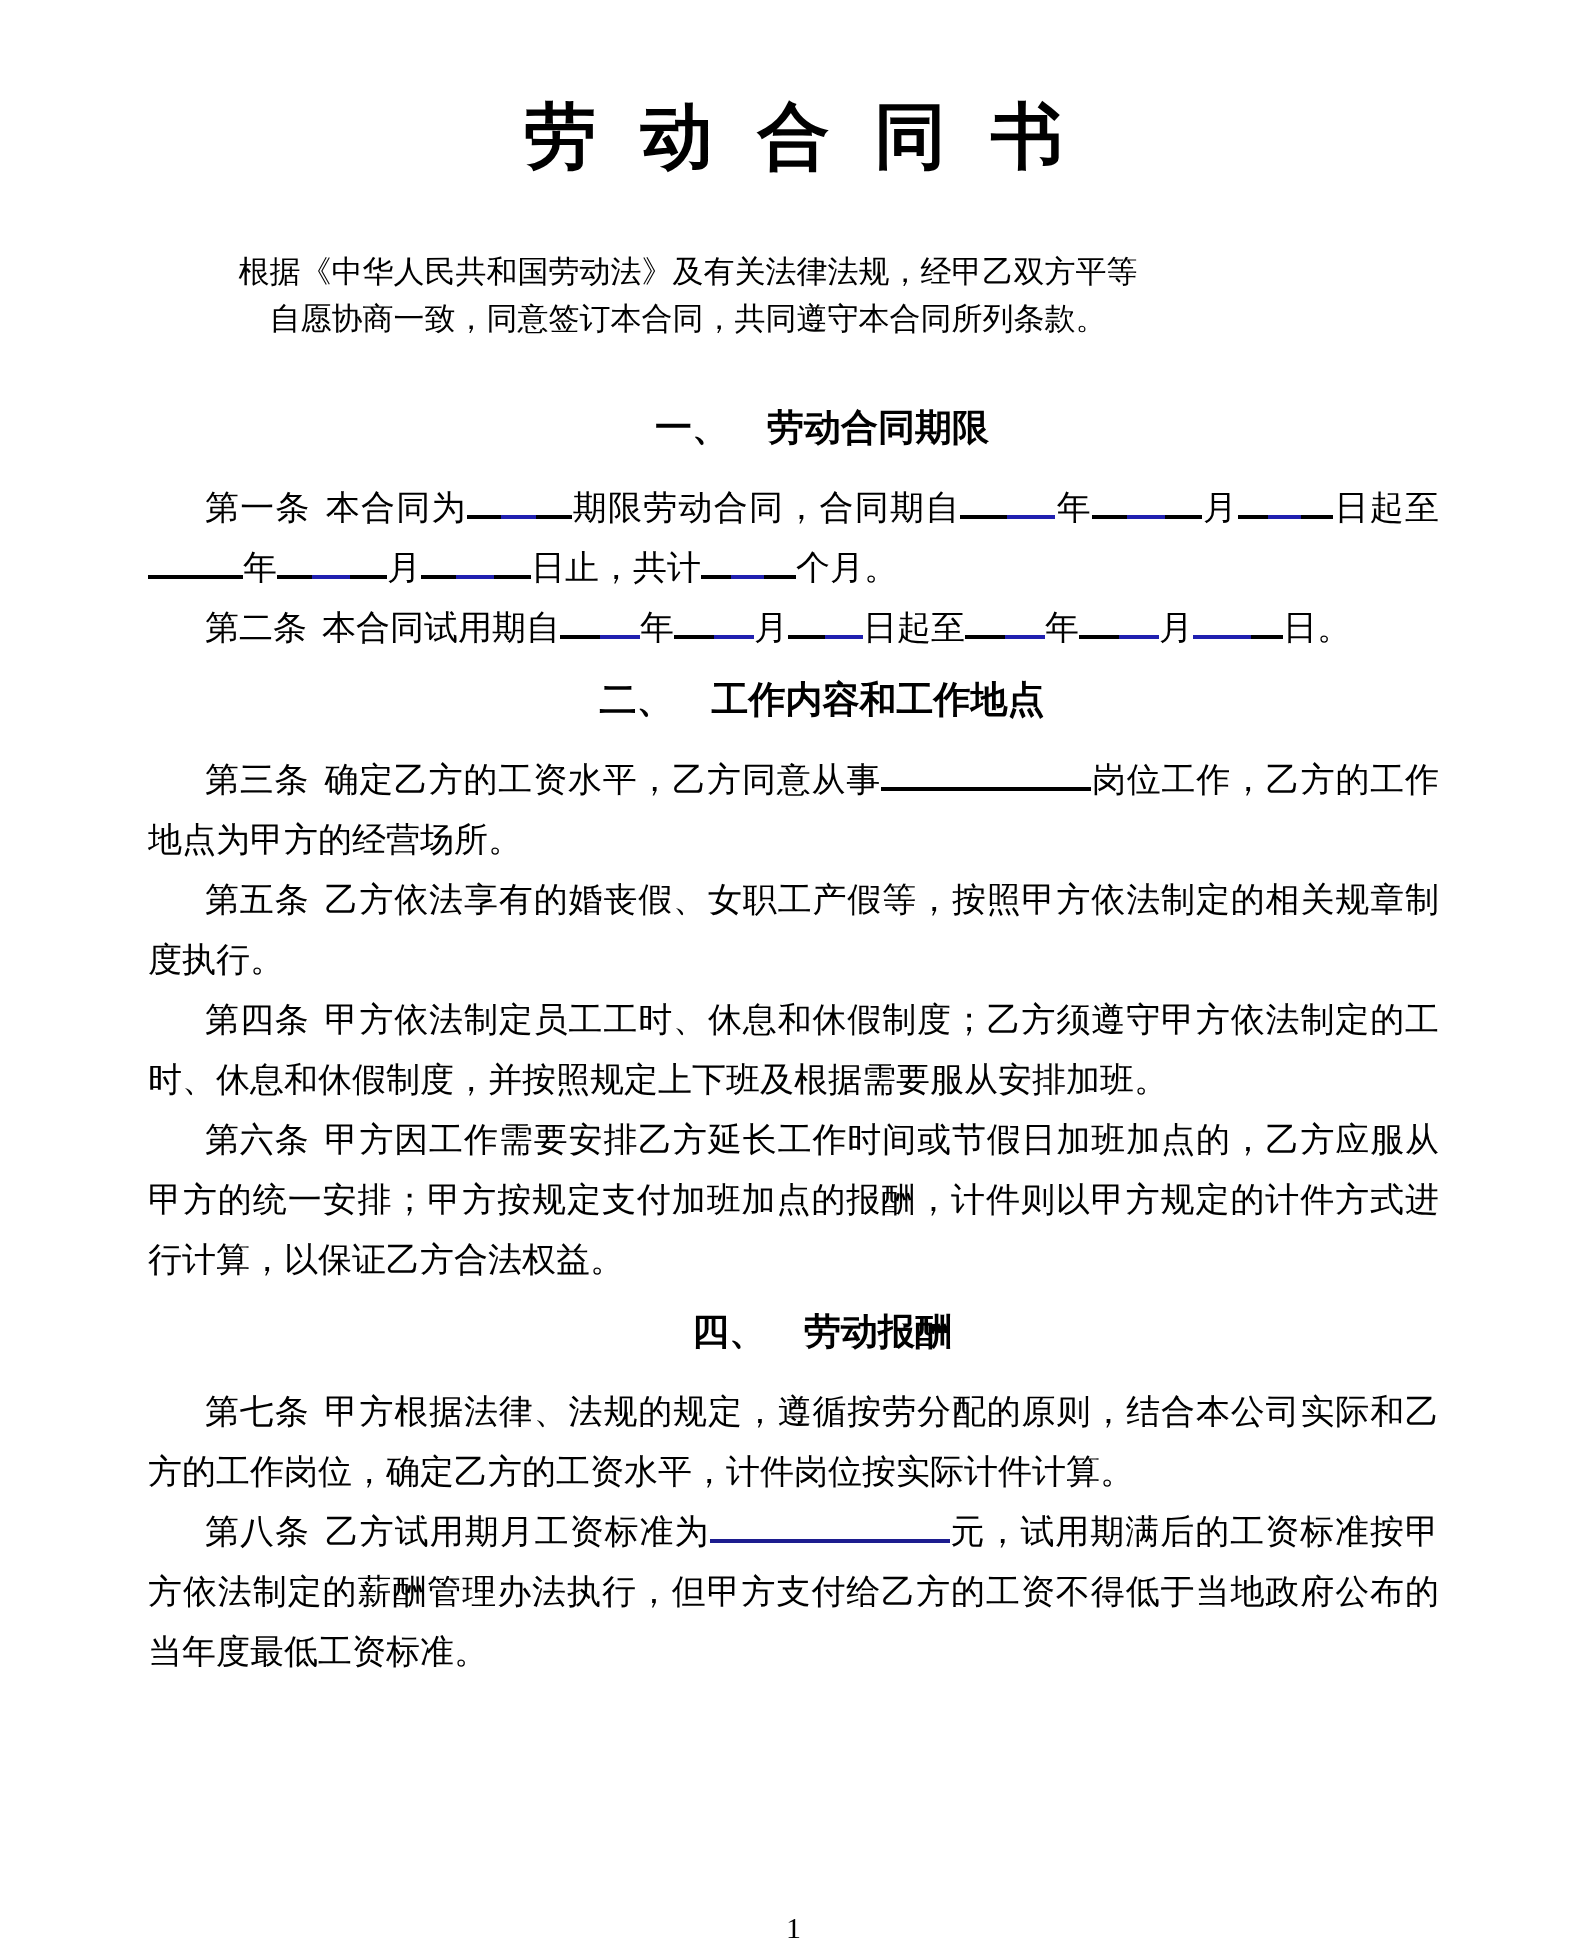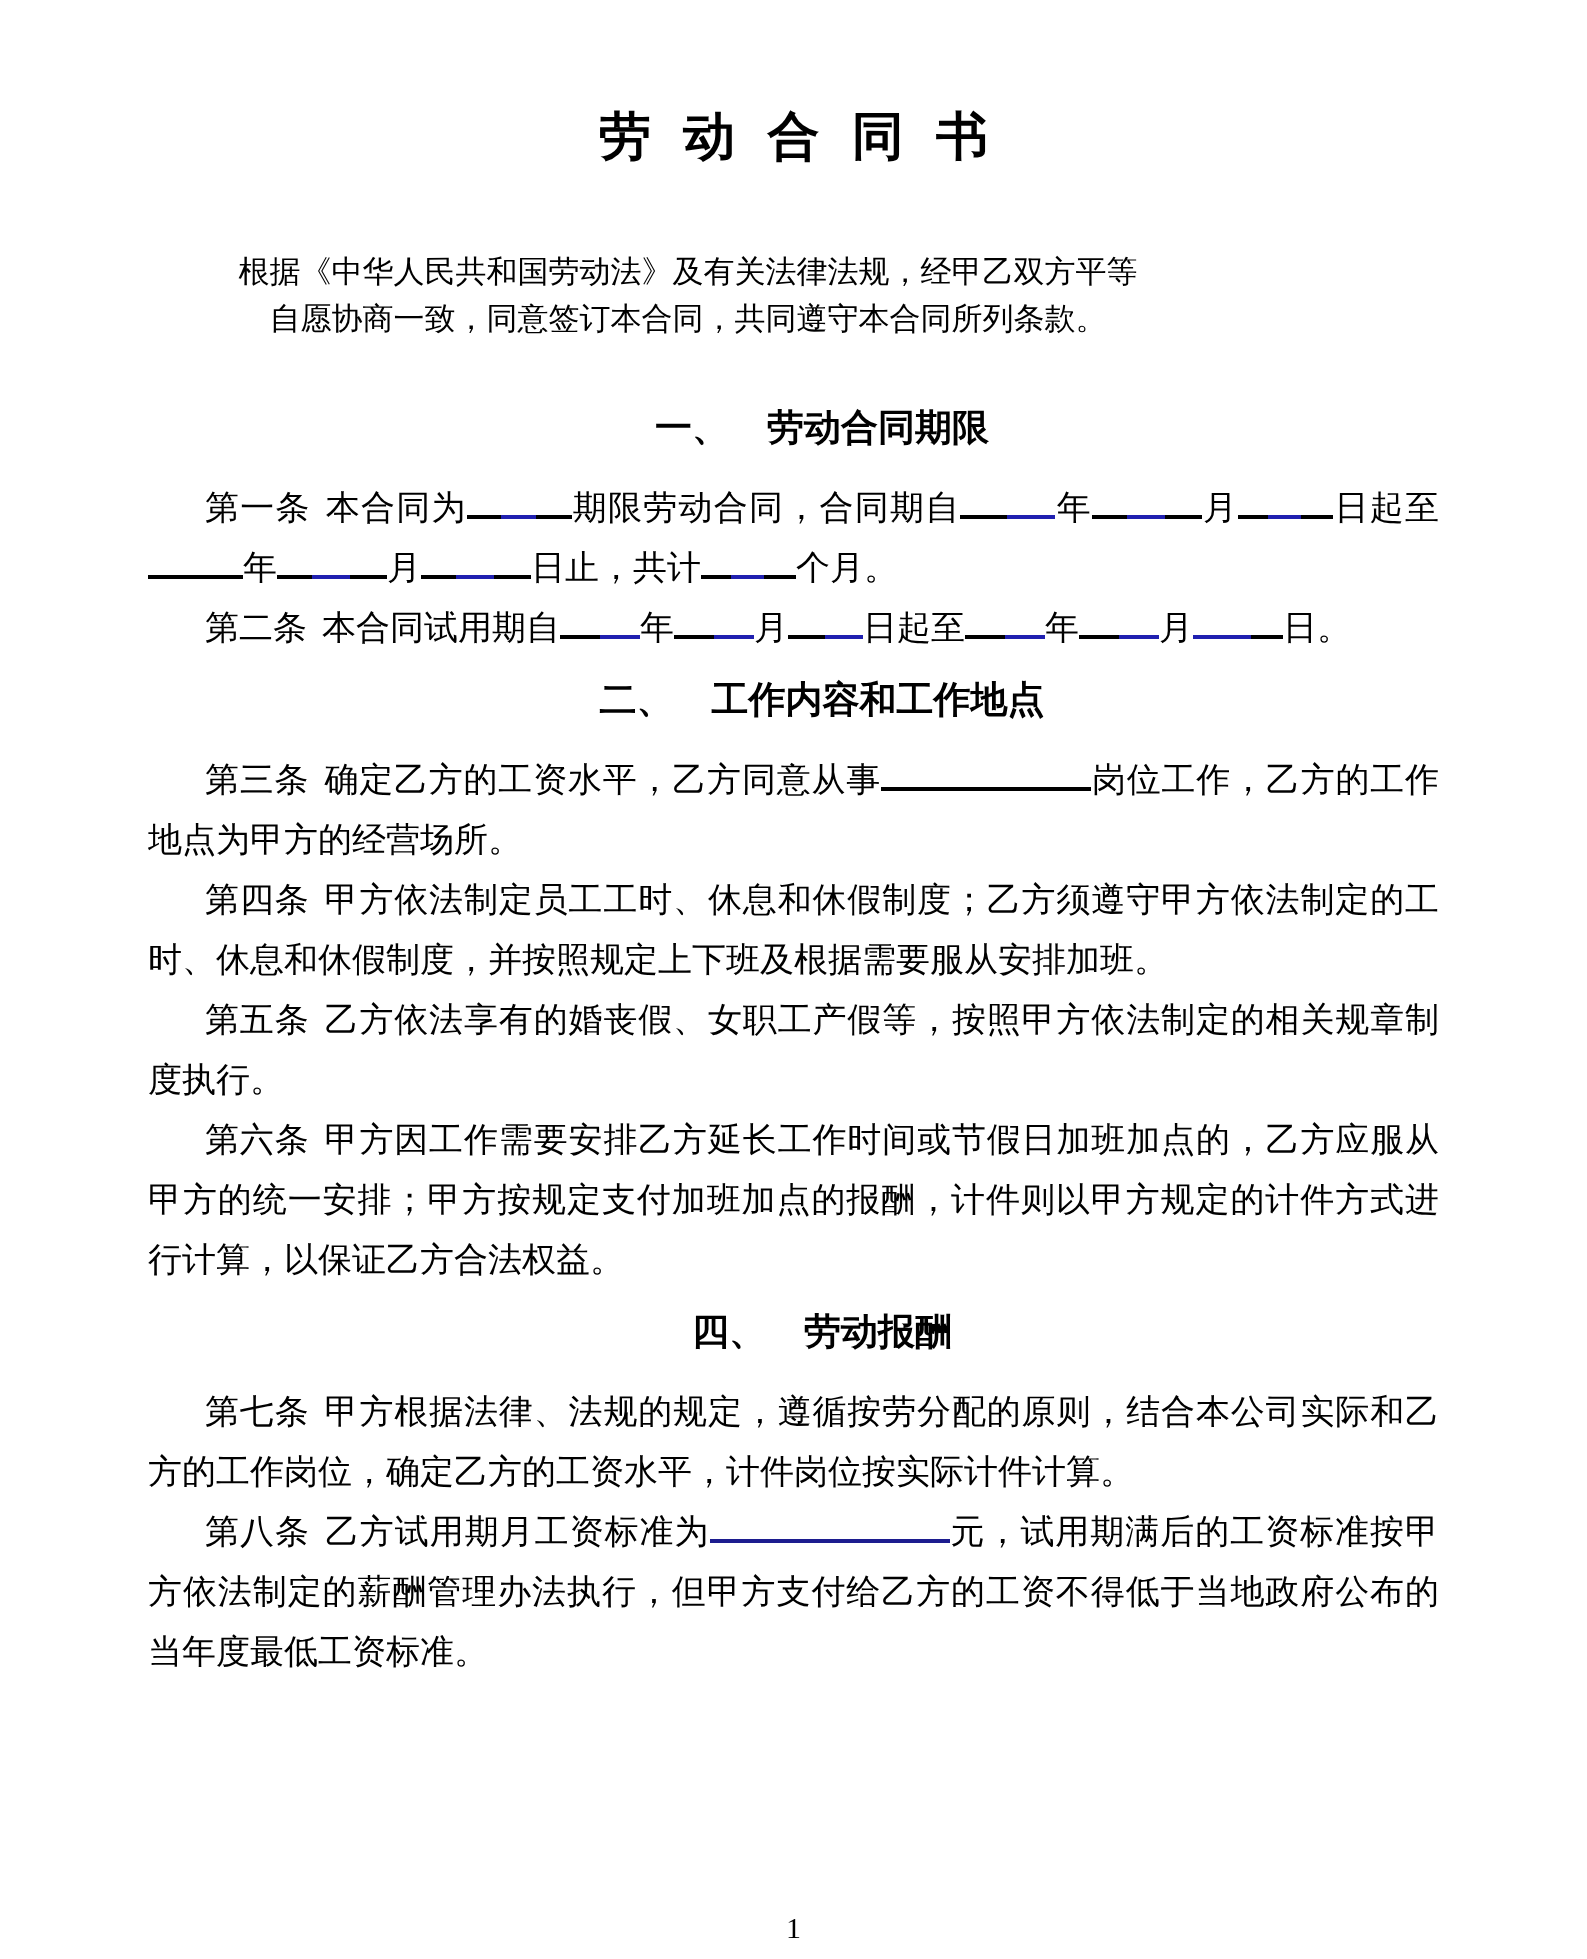--- a/index.html
+++ b/index.html
@@ -12,21 +12,21 @@
     background:#ffffff;
     color:#000000;
     font-family:"Liberation Serif","DejaVu Serif",serif;
     overflow:hidden;
   }
   h1.doc-title {
     margin:0 0 64px 0;
     text-align:center;
     font-family:"Liberation Sans","DejaVu Sans",sans-serif;
     font-weight:bold;
-    font-size:52px;
+    font-size:72px;
     line-height:96px;
     letter-spacing:0.62em;
     position:relative; left:0.31em;
     white-space:nowrap;
   }
   p.intro {
     margin:0 300px 58px 89px;
     text-align:center;
     font-size:31px;
     line-height:47px;
@@ -83,23 +83,23 @@
 
   <p class="para"><span class="anum">第一条</span><span>本合同为</span><span class="blank b-mix" style="width:105px"></span><span>期限劳动合同，合同期自</span><span class="blank b-mix2" style="width:95px"></span><span>年</span><span class="blank b-mix" style="width:110px"></span><span>月</span><span class="blank b-mix" style="width:95px"></span><span>日起至</span><span class="blank b-black" style="width:95px"></span><span>年</span><span class="blank b-mix" style="width:110px"></span><span>月</span><span class="blank b-mix" style="width:110px"></span><span>日止，共计</span><span class="blank b-mix" style="width:95px"></span><span>个月。</span></p>
 
   <p class="para"><span class="anum">第二条</span><span>本合同试用期自</span><span class="blank b-mix2" style="width:80px"></span><span>年</span><span class="blank b-mix2" style="width:80px"></span><span>月</span><span class="blank b-mix2" style="width:75px"></span><span>日起至</span><span class="blank b-mix2" style="width:80px"></span><span>年</span><span class="blank b-mix2" style="width:80px"></span><span>月</span><span class="blank b-mix3" style="width:90px"></span><span>日。</span></p>
 
   <h2 class="sec"><span class="hnum">二、</span><span>工作内容和工作地点</span></h2>
 
   <p class="para"><span class="anum">第三条</span><span>确定乙方的工资水平，乙方同意从事</span><span class="blank b-black" style="width:210px"></span><span>岗位工作，乙方的工作地点为甲方的经营场所。</span></p>
 
 
+  <p class="para"><span class="anum">第五条</span><span>乙方依法享有的婚丧假、女职工产假等，按照甲方依法制定的相关规章制度执行。</span></p>
+
   <p class="para"><span class="anum">第四条</span><span>甲方依法制定员工工时、休息和休假制度；乙方须遵守甲方依法制定的工时、休息和休假制度，并按照规定上下班及根据需要服从安排加班。</span></p>
-
-  <p class="para"><span class="anum">第五条</span><span>乙方依法享有的婚丧假、女职工产假等，按照甲方依法制定的相关规章制度执行。</span></p>
 
   <p class="para"><span class="anum">第六条</span><span>甲方因工作需要安排乙方延长工作时间或节假日加班加点的，乙方应服从甲方的统一安排；甲方按规定支付加班加点的报酬，计件则以甲方规定的计件方式进行计算，以保证乙方合法权益。</span></p>
 
   <h2 class="sec"><span class="hnum">四、</span><span>劳动报酬</span></h2>
 
   <p class="para"><span class="anum">第七条</span><span>甲方根据法律、法规的规定，遵循按劳分配的原则，结合本公司实际和乙方的工作岗位，确定乙方的工资水平，计件岗位按实际计件计算。</span></p>
 
   <p class="para"><span class="anum">第八条</span><span>乙方试用期月工资标准为</span><span class="blank b-blue" style="width:240px"></span><span>元，试用期满后的工资标准按甲方依法制定的薪酬管理办法执行，但甲方支付给乙方的工资不得低于当地政府公布的当年度最低工资标准。</span></p>
 
 

